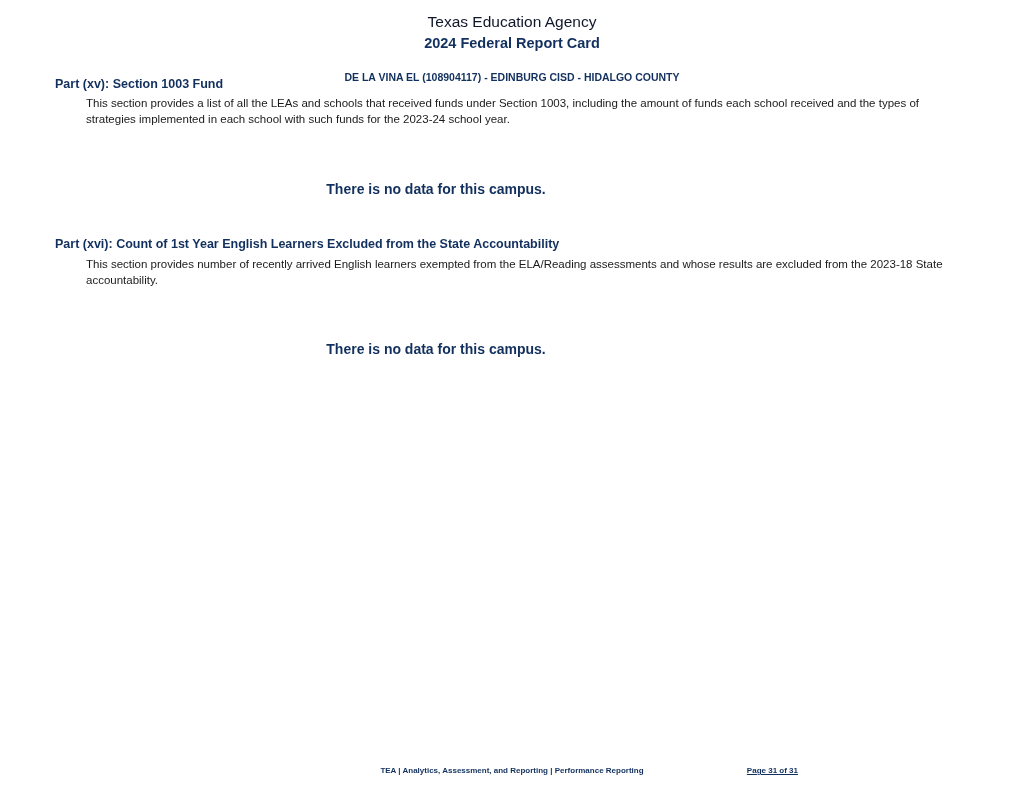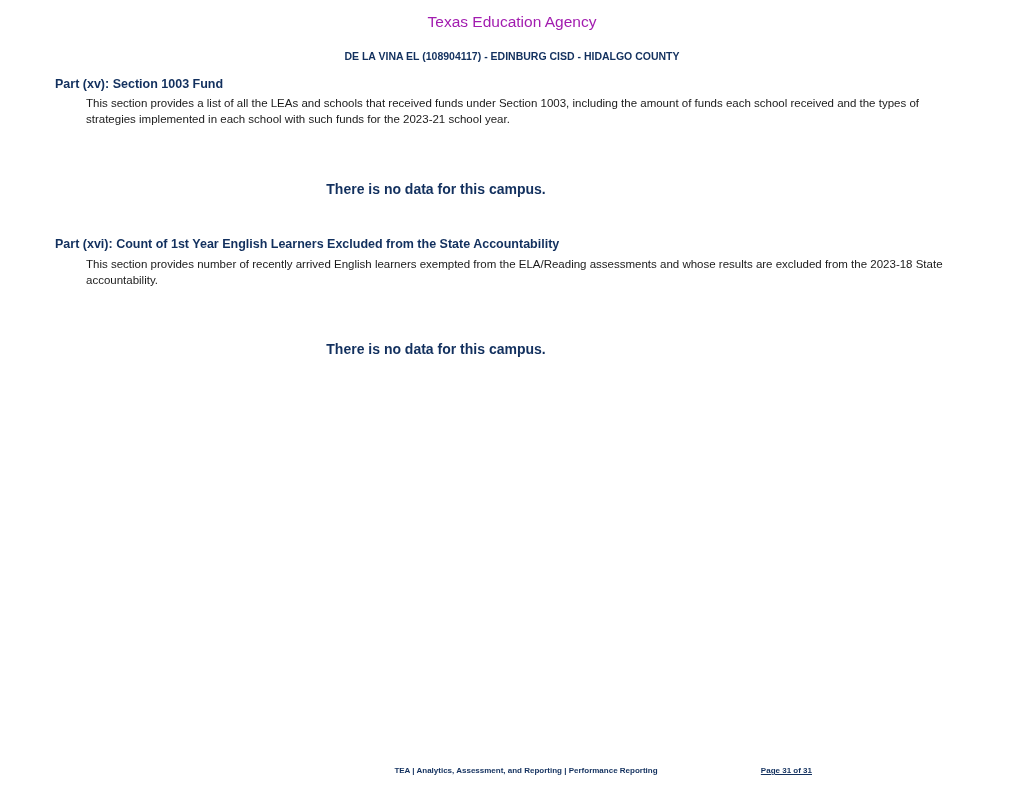--- a/index.html
+++ b/index.html
@@ -19,21 +19,21 @@
     position: relative;
     width: 1024px;
     height: 791px;
   }
   .header {
     text-align: center;
     padding-top: 12px;
   }
   .agency-name {
     font-size: 15.5px;
-    color: #a21caf;
+    color: #0f172a;
     font-weight: 400;
     line-height: 20px;
   }
   .report-title {
     font-size: 14.5px;
     color: #12305e;
     font-weight: bold;
     line-height: 20px;
     margin-top: 1px;
   }
@@ -69,21 +69,21 @@
   .sec1-heading { position: absolute; top: 77px; left: 0; }
   .sec1-body    { position: absolute; top: 96px; left: 0; }
   .sec1-nodata  { position: absolute; top: 181px; left: 0; }
   .sec2-heading { position: absolute; top: 237px; left: 0; }
   .sec2-body    { position: absolute; top: 257px; left: 0; }
   .sec2-nodata  { position: absolute; top: 341px; left: 0; }
 
   .footer {
     position: absolute;
     bottom: 11px;
-    left: 14px;
+    left: 0;
     width: 816px;
     height: 14px;
   }
   .footer-center {
     position: absolute;
     left: 0;
     width: 1024px;
     text-align: center;
     font-size: 8px;
     font-weight: bold;
@@ -99,25 +99,26 @@
     text-decoration: underline;
   }
 </style>
 </head>
 <body>
 
 <div class="page">
 
   <div class="header">
     <div class="agency-name">Texas Education Agency</div>
+    <div class="report-title">2024 Federal Report Card</div>
     <div class="campus-line">DE LA VINA EL (108904117) - EDINBURG CISD - HIDALGO COUNTY</div>
   </div>
 
   <div class="section-heading sec1-heading">Part (xv): Section 1003 Fund</div>
-  <div class="section-body sec1-body">This section provides a list of all the LEAs and schools that received funds under Section 1003, including the amount of funds each school received and the types of strategies implemented in each school with such funds for the 2023-21 school year.</div>
+  <div class="section-body sec1-body">This section provides a list of all the LEAs and schools that received funds under Section 1003, including the amount of funds each school received and the types of strategies implemented in each school with such funds for the 2023-24 school year.</div>
   <div class="no-data sec1-nodata">There is no data for this campus.</div>
 
   <div class="section-heading sec2-heading">Part (xvi): Count of 1st Year English Learners Excluded from the State Accountability</div>
   <div class="section-body sec2-body">This section provides number of recently arrived English learners exempted from the ELA/Reading assessments and whose results are excluded from the 2023-18 State accountability.</div>
   <div class="no-data sec2-nodata">There is no data for this campus.</div>
 
   <div class="footer">
     <div class="footer-center">TEA | Analytics, Assessment, and Reporting | Performance Reporting</div>
     <div class="footer-right">Page 31 of 31</div>
   </div>

